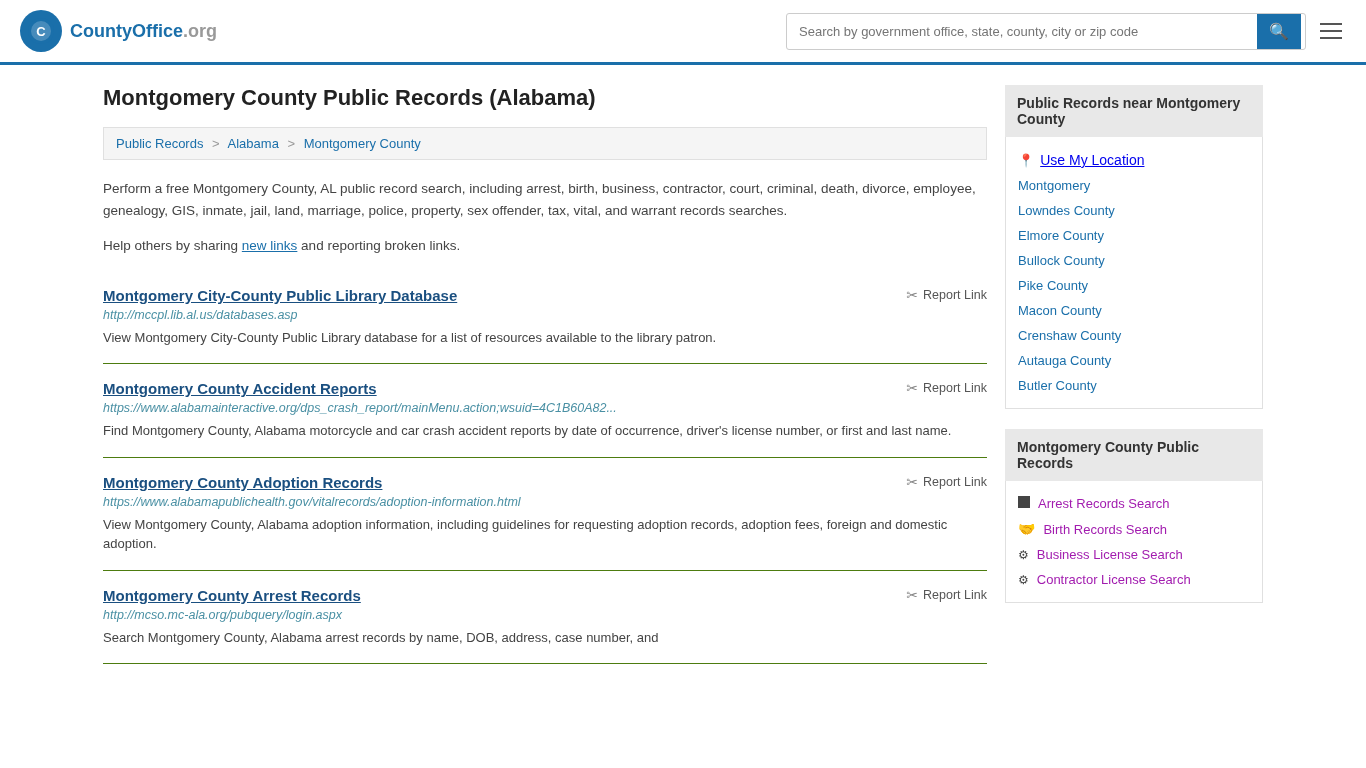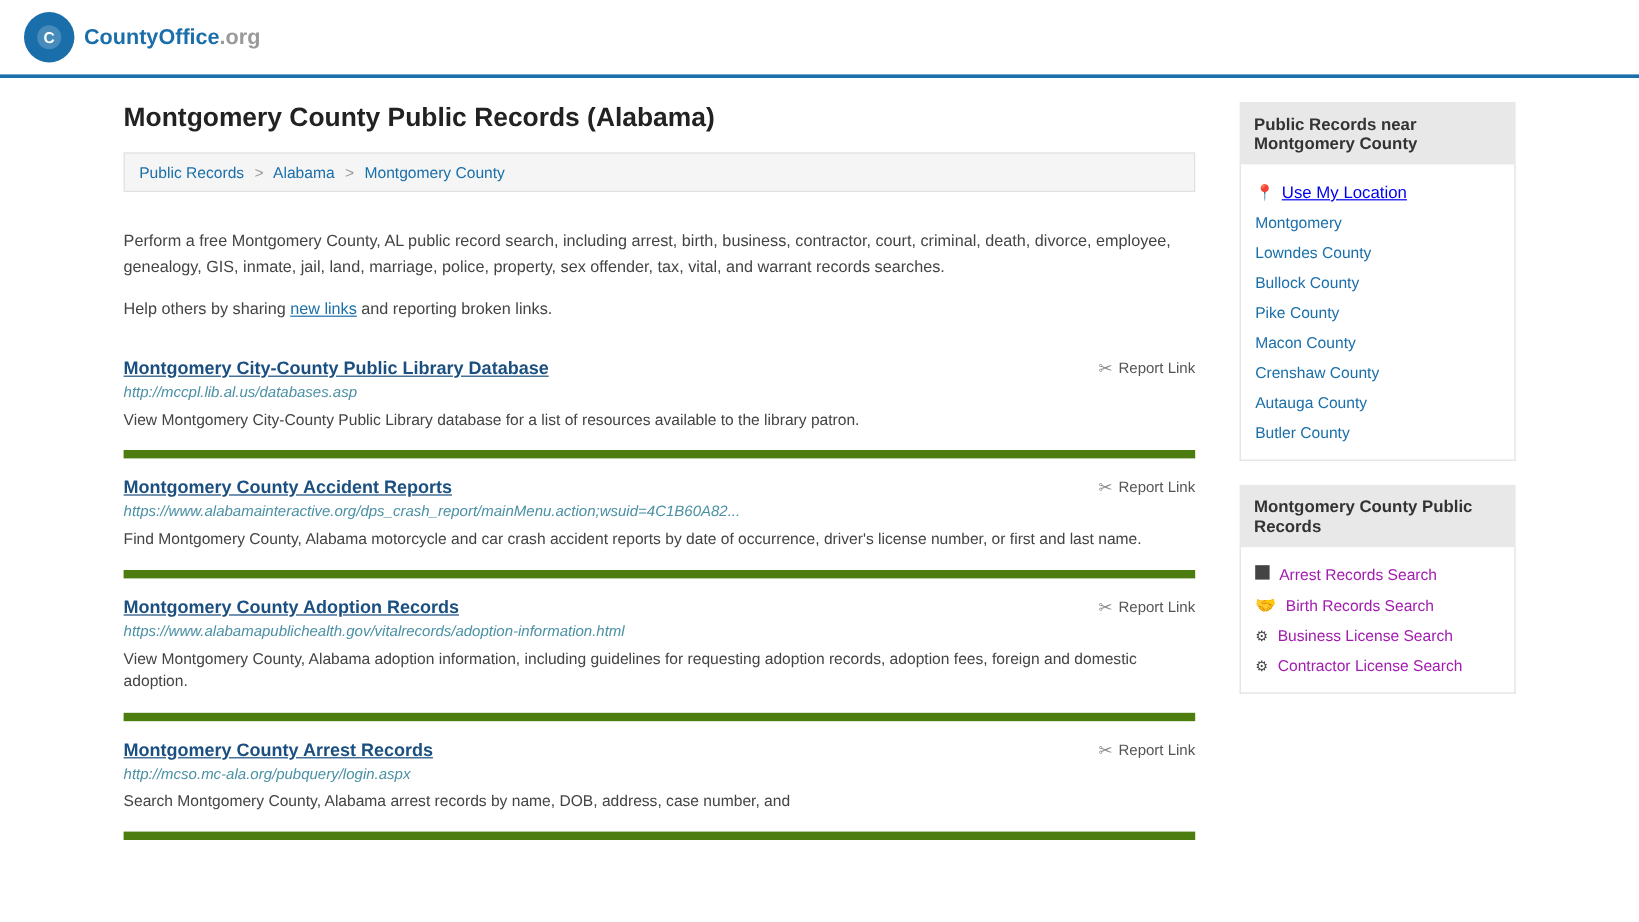--- a/index.html
+++ b/index.html
@@ -85,45 +85,45 @@
       height: 2px;
       background: #555;
     }
 
     
     .main-container {
       max-width: 1200px;
       margin: 0 auto;
       padding: 20px 20px;
       display: flex;
-      gap: 37px;
+      gap: 18px;
     }
     .content-area {
       flex: 1;
     }
     .sidebar {
-      width: 230px;
+      width: 258px;
       flex-shrink: 0;
     }
 
     
     .page-title {
       font-size: 22px;
       font-weight: bold;
       color: #222;
       margin-bottom: 16px;
     }
 
     
     .breadcrumb {
       background: #f5f5f5;
       padding: 8px 12px;
       font-size: 13px;
       color: #666;
-      margin-bottom: 30px;
+      margin-bottom: 18px;
       border: 1px solid #e0e0e0;
     }
     .breadcrumb a {
       color: #1a6faa;
       text-decoration: none;
     }
     .breadcrumb span {
       margin: 0 5px;
       color: #999;
     }
@@ -135,21 +135,21 @@
       color: #444;
       margin-bottom: 14px;
     }
     .description a {
       color: #1a6faa;
       text-decoration: underline;
     }
 
     
     .record-item {
-      border-bottom: 7px solid #4d7c0f;
+      border-bottom: 1px solid #4d7c0f;
       padding: 16px 0;
     }
     .record-header {
       display: flex;
       justify-content: space-between;
       align-items: flex-start;
       margin-bottom: 4px;
     }
     .record-title {
       font-size: 15px;
@@ -257,20 +257,33 @@
       <svg width="28" height="28" viewBox="0 0 28 28" fill="none">
         <circle cx="14" cy="14" r="13" fill="#1a6faa"></circle>
         <circle cx="14" cy="14" r="10" fill="#fff" opacity="0.2"></circle>
         <text x="14" y="19" text-anchor="middle" font-size="13" fill="white" font-weight="bold" font-family="Arial">C</text>
       </svg>
     </div>
     <div class="logo-text">
       <span>CountyOffice</span><span style="color:#999;font-weight:bold">.org</span>
     </div>
   </div>
+  <div class="header-right">
+    <div class="search-bar">
+      <input type="text" placeholder="Search by government office, state, county, city or zip code" style="">
+      <button class="search-btn">
+        <span>🔍</span>
+      </button>
+    </div>
+    <button class="menu-btn">
+      <span></span>
+      <span></span>
+      <span></span>
+    </button>
+  </div>
 </header>
 
 <div class="main-container">
 
   <div class="content-area">
 
     <h1 class="page-title">Montgomery County Public Records (Alabama)</h1>
 
     <div class="breadcrumb">
       <a href="#">Public Records</a>
@@ -342,20 +355,23 @@
       <div class="sidebar-body">
         <div class="location-item">
           <span class="location-icon">📍</span>
           <a href="#">Use My Location</a>
         </div>
         <div class="sidebar-item">
           <a href="#">Montgomery</a>
         </div>
         <div class="sidebar-item">
           <a href="#">Lowndes County</a>
+        </div>
+        <div class="sidebar-item">
+          <a href="#">Elmore County</a>
         </div>
         <div class="sidebar-item">
           <a href="#">Bullock County</a>
         </div>
         <div class="sidebar-item">
           <a href="#">Pike County</a>
         </div>
         <div class="sidebar-item">
           <a href="#">Macon County</a>
         </div>

